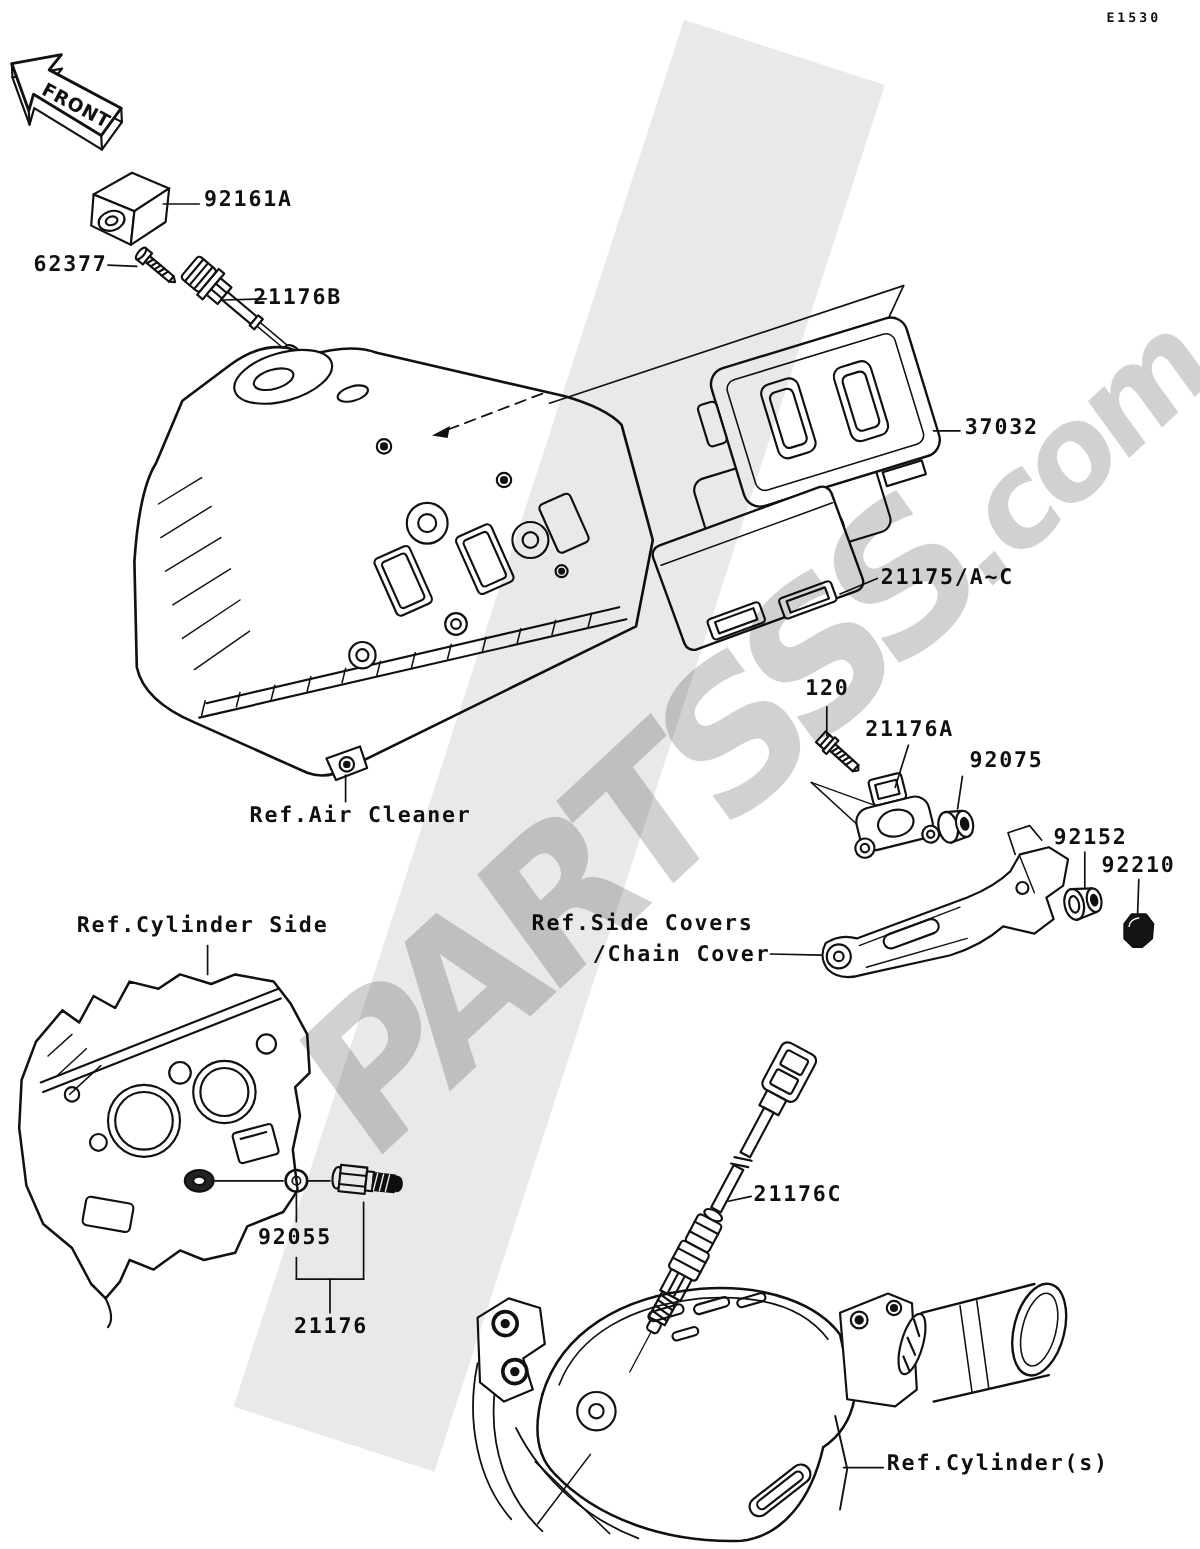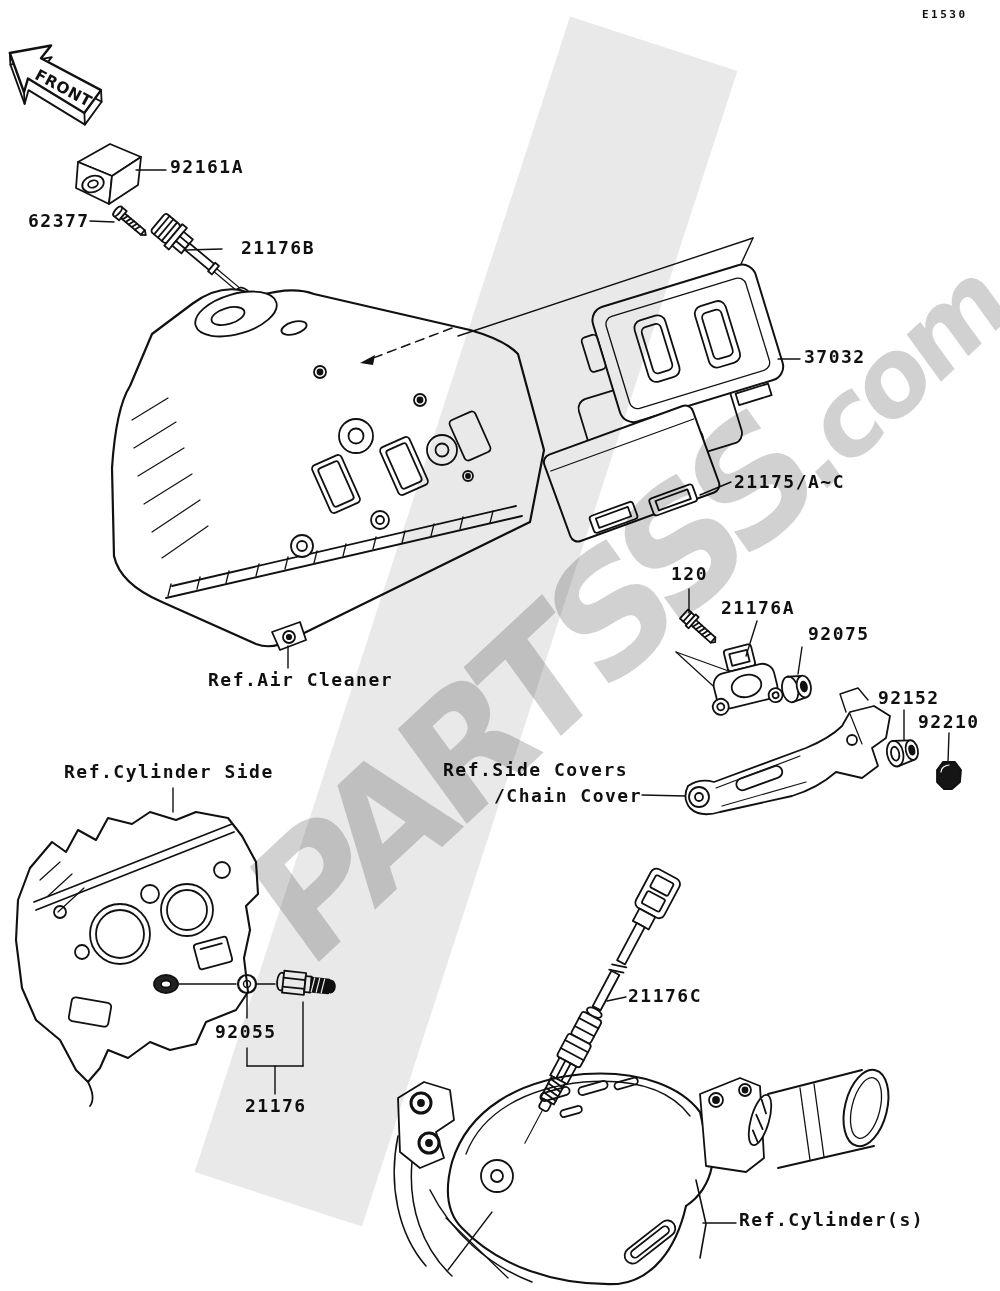--- a/index.html
+++ b/index.html
@@ -16,21 +16,21 @@
   .wm-text{left:228px;top:862px;transform-origin:0 0;
            transform:rotate(-43deg) skewX(-7deg);
            font-family:"DejaVu Sans",sans-serif;font-weight:bold;line-height:1;
            color:rgba(0,0,0,0.18);white-space:nowrap;}
   .wm-main{font-size:160px;letter-spacing:-12px;}
   .wm-suffix{font-size:106px;letter-spacing:-6px;}
   
   #lbl-code{left:922px;top:8px;}
   #lbl-92161a{left:170px;top:156px;}
   #lbl-92009{left:28px;top:210px;}
-  #lbl-21176b{left:241px;top:237px;}
+  #lbl-21176b{left:211px;top:237px;}
   #lbl-92161{left:804px;top:346px;}
   #lbl-21175{left:734px;top:471px;}
   #lbl-120{left:671px;top:563px;}
   #lbl-21176a{left:721px;top:597px;}
   #lbl-92075{left:772px;top:623px;margin-left:36px;}
   #lbl-92152{left:878px;top:687px;}
   #lbl-92210{left:918px;top:711px;}
   #lbl-ref-air{left:180px;top:669px;margin-left:28px;}
   #lbl-ref-cyl{left:64px;top:761px;}
   #lbl-ref-side{left:443px;top:759px;}

